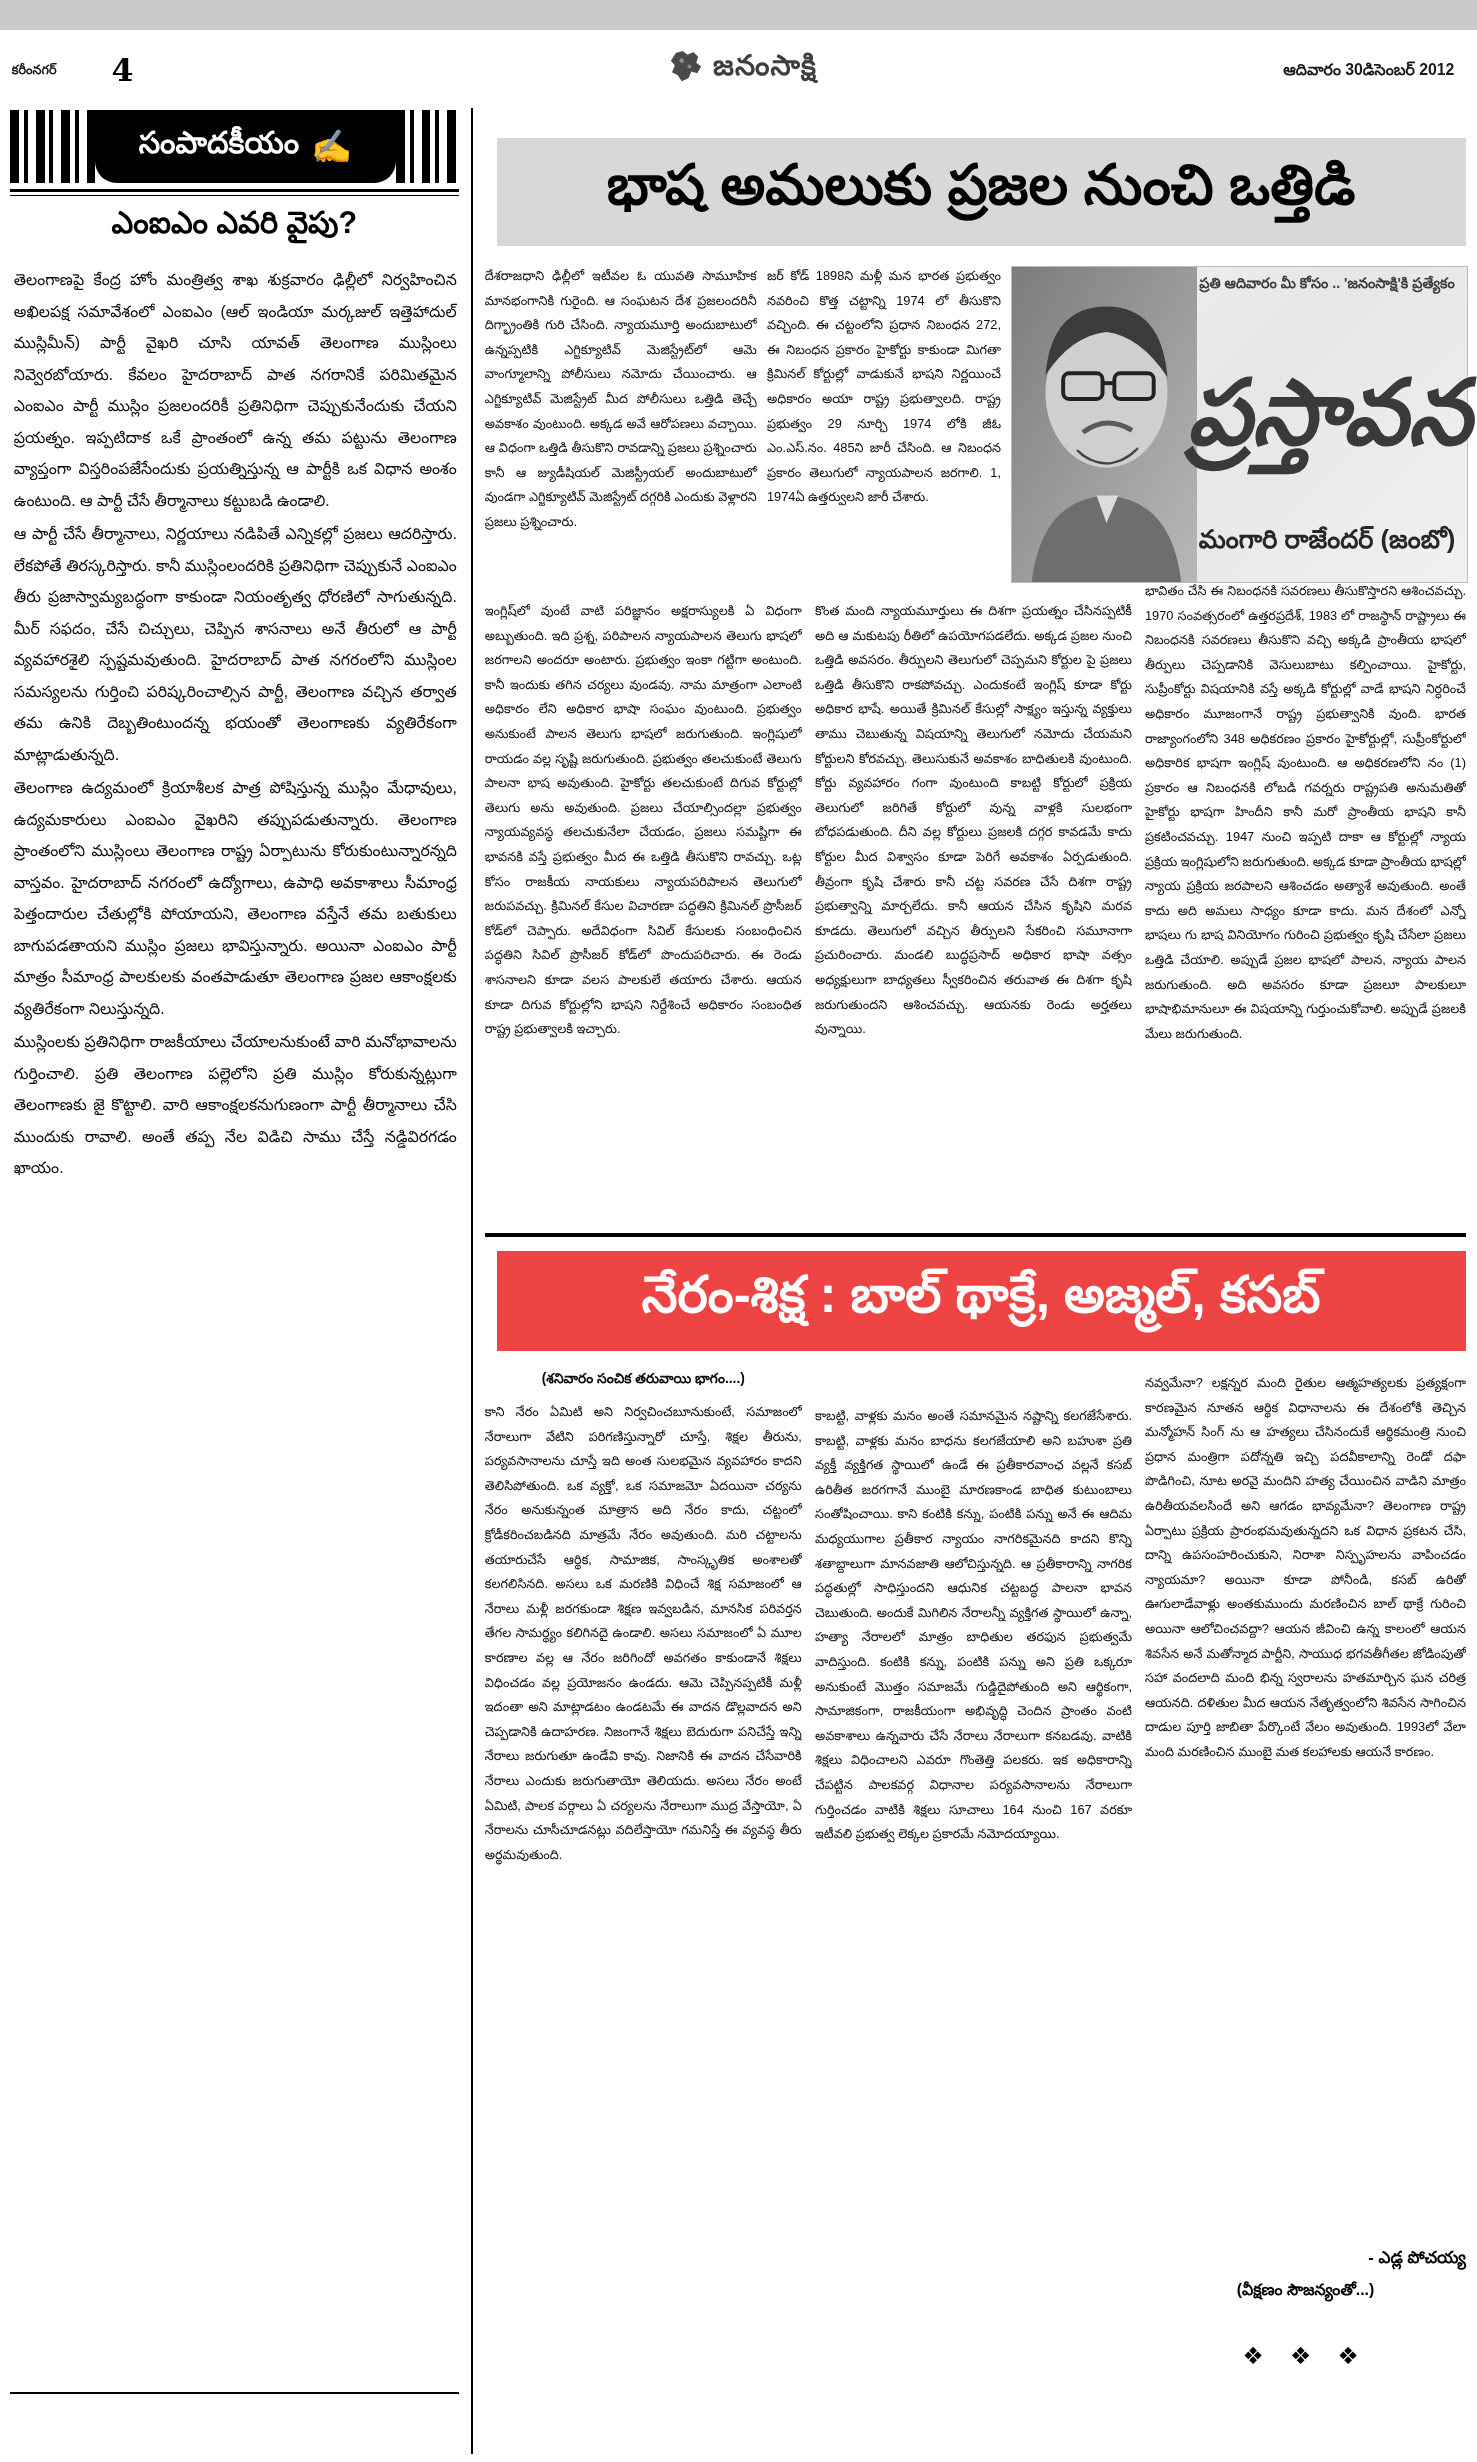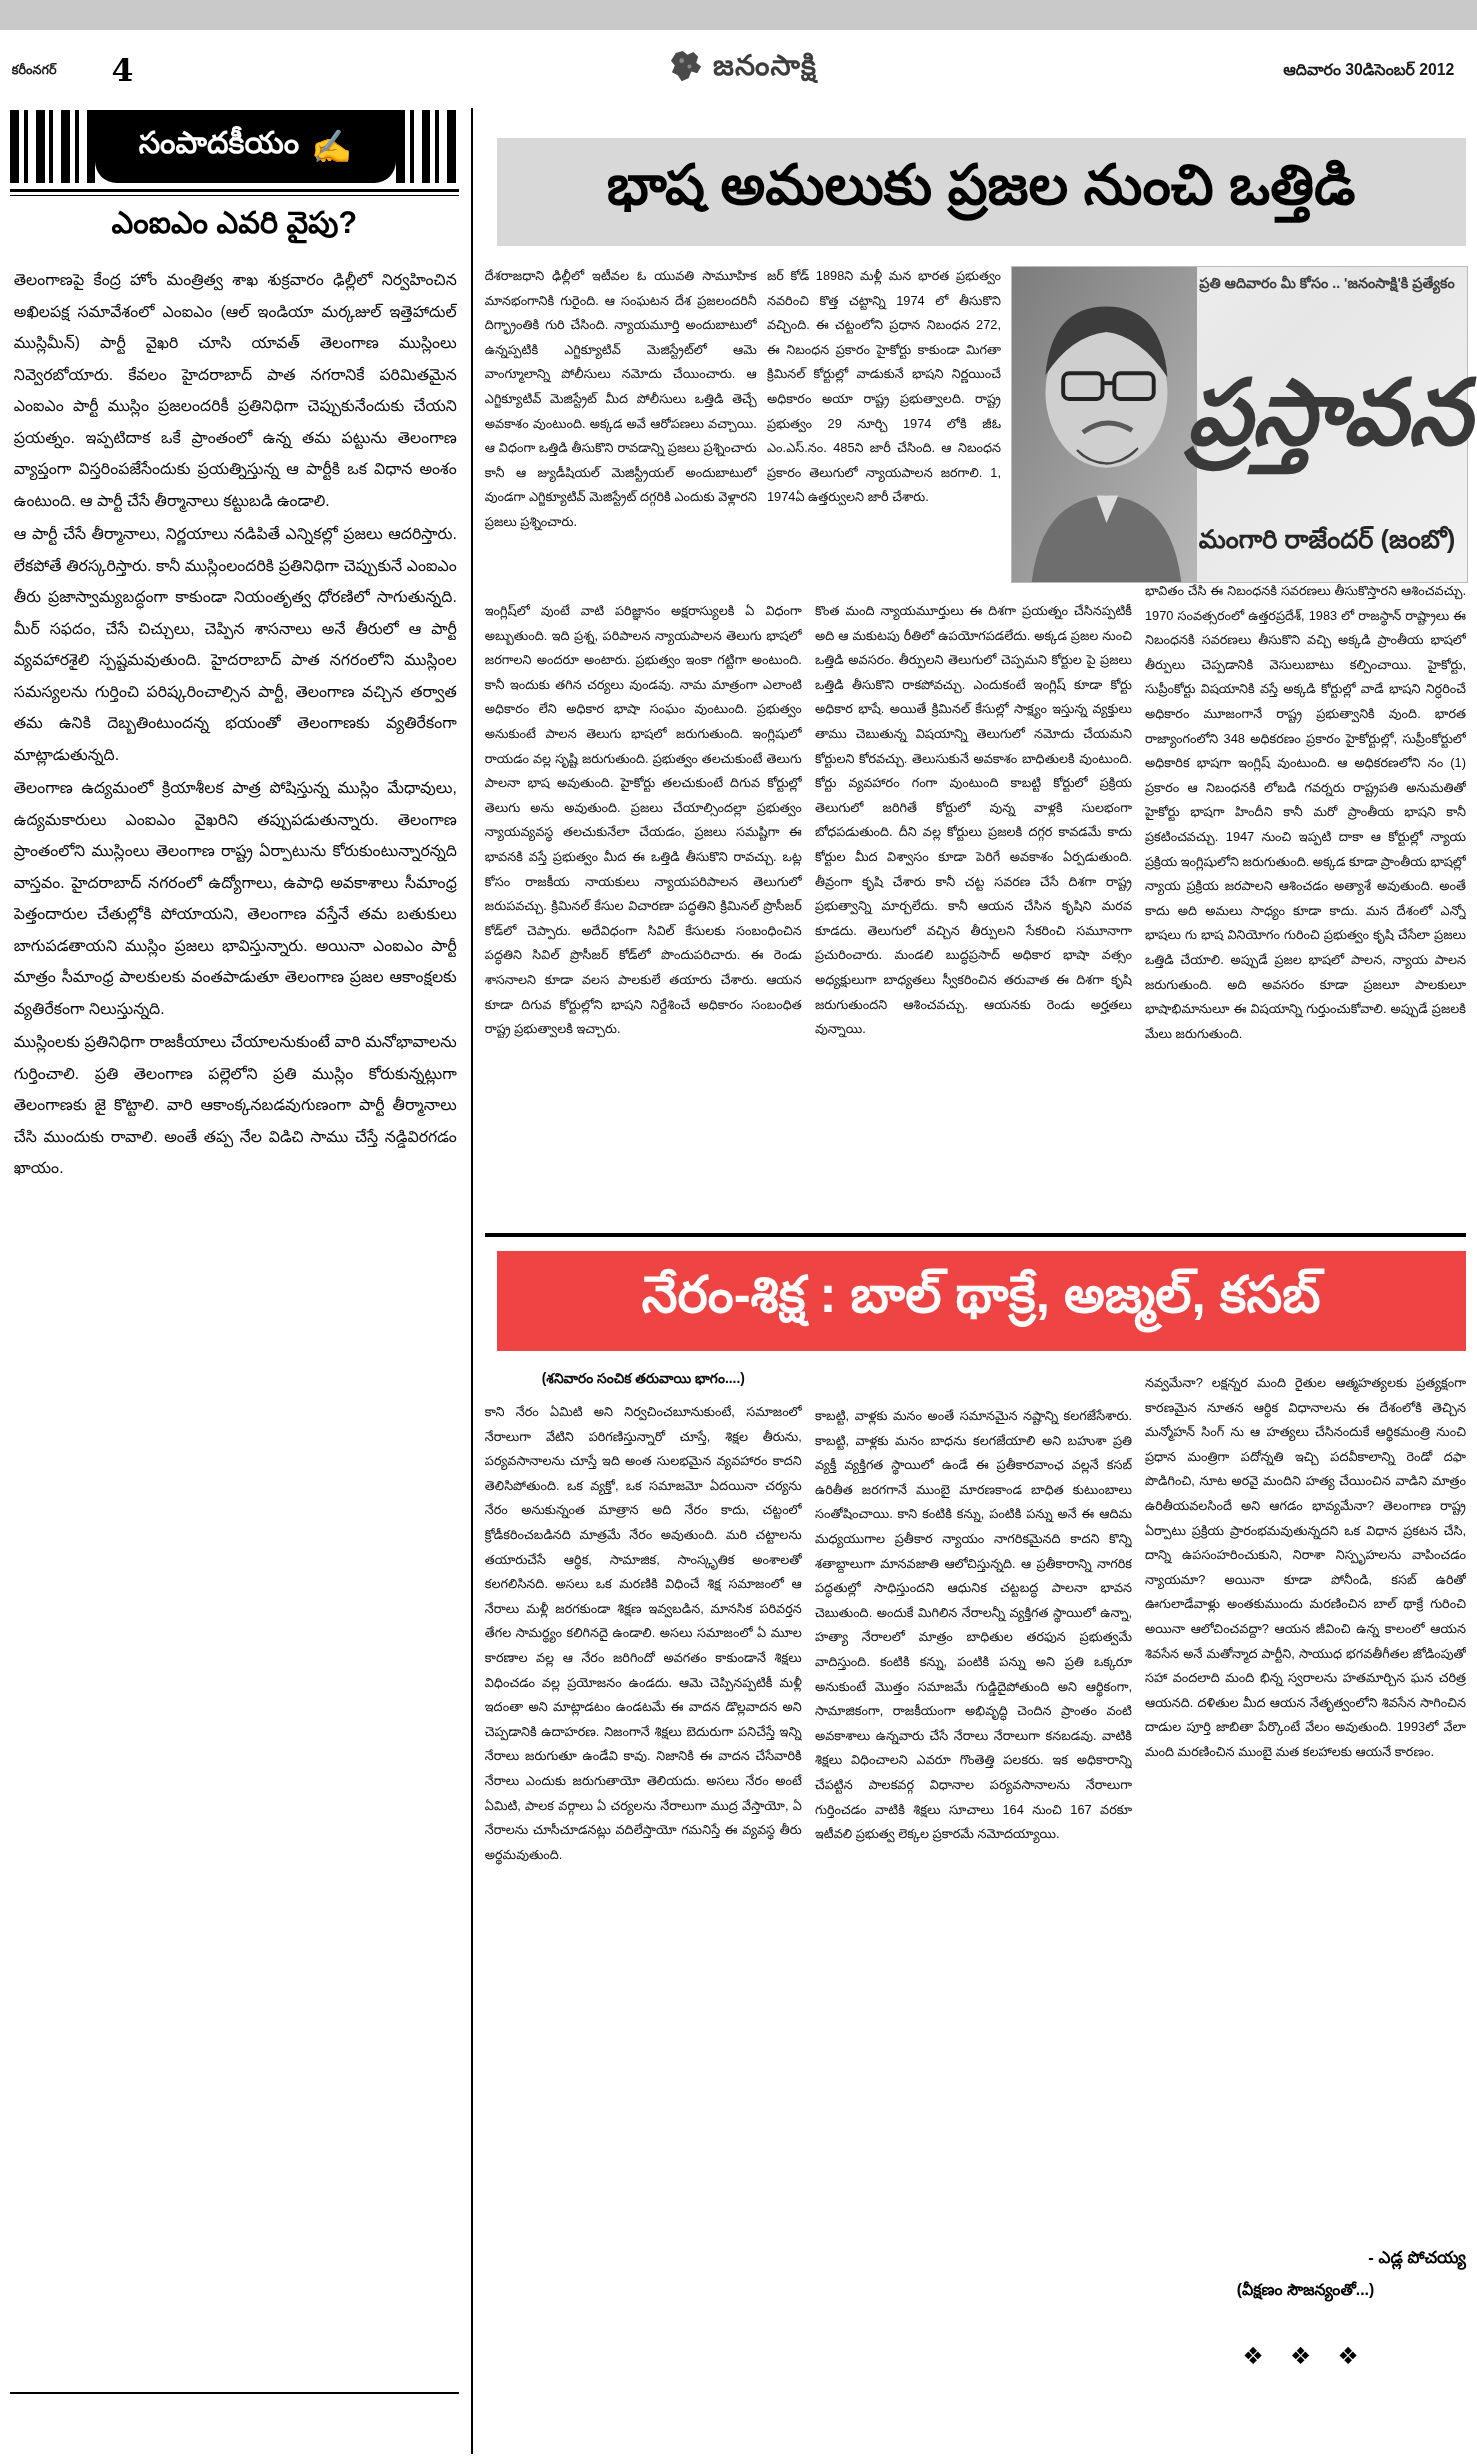--- a/index.html
+++ b/index.html
@@ -108,21 +108,21 @@
     <span class="pen-glyph">✍</span>
   </div>
   <div class="stripes r"></div>
 </div>
 <div class="abs ed-rule"></div>
 <div class="abs ed-title">ఎంఐఎం ఎవరి వైపు?</div>
 <div class="abs ed-body">
   <p>తెలంగాణపై కేంద్ర హోం మంత్రిత్వ శాఖ శుక్రవారం ఢిల్లీలో నిర్వహించిన అఖిలపక్ష సమావేశంలో ఎంఐఎం (ఆల్ ఇండియా మర్కజుల్ ఇత్తెహాదుల్ ముస్లిమీన్) పార్టీ వైఖరి చూసి యావత్ తెలంగాణ ముస్లింలు నివ్వెరబోయారు. కేవలం హైదరాబాద్ పాత నగరానికే పరిమితమైన ఎంఐఎం పార్టీ ముస్లిం ప్రజలందరికీ ప్రతినిధిగా చెప్పుకునేందుకు చేయని ప్రయత్నం. ఇప్పటిదాక ఒకే ప్రాంతంలో ఉన్న తమ పట్టును తెలంగాణ వ్యాప్తంగా విస్తరింపజేసేందుకు ప్రయత్నిస్తున్న ఆ పార్టీకి ఒక విధాన అంశం ఉంటుంది. ఆ పార్టీ చేసే తీర్మానాలు కట్టుబడి ఉండాలి.</p>
   <p>ఆ పార్టీ చేసే తీర్మానాలు, నిర్ణయాలు నడిపితే ఎన్నికల్లో ప్రజలు ఆదరిస్తారు. లేకపోతే తిరస్కరిస్తారు. కానీ ముస్లింలందరికి ప్రతినిధిగా చెప్పుకునే ఎంఐఎం తీరు ప్రజాస్వామ్యబద్ధంగా కాకుండా నియంతృత్వ ధోరణిలో సాగుతున్నది. మీర్ సఫదం, చేసే చిచ్చులు, చెప్పిన శాసనాలు అనే తీరులో ఆ పార్టీ వ్యవహారశైలి స్పష్టమవుతుంది. హైదరాబాద్ పాత నగరంలోని ముస్లింల సమస్యలను గుర్తించి పరిష్కరించాల్సిన పార్టీ, తెలంగాణ వచ్చిన తర్వాత తమ ఉనికి దెబ్బతింటుందన్న భయంతో తెలంగాణకు వ్యతిరేకంగా మాట్లాడుతున్నది.</p>
   <p>తెలంగాణ ఉద్యమంలో క్రియాశీలక పాత్ర పోషిస్తున్న ముస్లిం మేధావులు, ఉద్యమకారులు ఎంఐఎం వైఖరిని తప్పుపడుతున్నారు. తెలంగాణ ప్రాంతంలోని ముస్లింలు తెలంగాణ రాష్ట్ర ఏర్పాటును కోరుకుంటున్నారన్నది వాస్తవం. హైదరాబాద్ నగరంలో ఉద్యోగాలు, ఉపాధి అవకాశాలు సీమాంధ్ర పెత్తందారుల చేతుల్లోకి పోయాయని, తెలంగాణ వస్తేనే తమ బతుకులు బాగుపడతాయని ముస్లిం ప్రజలు భావిస్తున్నారు. అయినా ఎంఐఎం పార్టీ మాత్రం సీమాంధ్ర పాలకులకు వంతపాడుతూ తెలంగాణ ప్రజల ఆకాంక్షలకు వ్యతిరేకంగా నిలుస్తున్నది.</p>
-  <p>ముస్లింలకు ప్రతినిధిగా రాజకీయాలు చేయాలనుకుంటే వారి మనోభావాలను గుర్తించాలి. ప్రతి తెలంగాణ పల్లెలోని ప్రతి ముస్లిం కోరుకున్నట్లుగా తెలంగాణకు జై కొట్టాలి. వారి ఆకాంక్కనబడవుగుణంగా పార్టీ తీర్మానాలు చేసి ముందుకు రావాలి. అంతే తప్ప నేల విడిచి సాము చేస్తే నడ్డివిరగడం ఖాయం.</p>
+  <p>ముస్లింలకు ప్రతినిధిగా రాజకీయాలు చేయాలనుకుంటే వారి మనోభావాలను గుర్తించాలి. ప్రతి తెలంగాణ పల్లెలోని ప్రతి ముస్లిం కోరుకున్నట్లుగా తెలంగాణకు జై కొట్టాలి. వారి ఆకాంక్షలకనుగుణంగా పార్టీ తీర్మానాలు చేసి ముందుకు రావాలి. అంతే తప్ప నేల విడిచి సాము చేస్తే నడ్డివిరగడం ఖాయం.</p>
 </div>
 <div class="abs ed-bottom-rule"></div>
 
 <div class="abs articles">
 
   <div class="abs a1-banner">భాష అమలుకు ప్రజల నుంచి ఒత్తిడి</div>
 
   <div class="abs col a1c1">దేశరాజధాని ఢిల్లీలో ఇటీవల ఓ యువతి సామూహిక మానభంగానికి గురైంది. ఆ సంఘటన దేశ ప్రజలందరినీ దిగ్భ్రాంతికి గురి చేసింది. న్యాయమూర్తి అందుబాటులో ఉన్నప్పటికి ఎగ్జిక్యూటివ్ మెజిస్ట్రేట్‌లో ఆమె వాంగ్మూలాన్ని పోలీసులు నమోదు చేయించారు. ఆ ఎగ్జిక్యూటివ్ మెజిస్ట్రేట్ మీద పోలీసులు ఒత్తిడి తెచ్చే అవకాశం వుంటుంది. అక్కడ అవే ఆరోపణలు వచ్చాయి. ఆ విధంగా ఒత్తిడి తీసుకొని రావడాన్ని ప్రజలు ప్రశ్నించారు కానీ ఆ జ్యుడీషియల్ మెజిస్ట్రీయల్ అందుబాటులో వుండగా ఎగ్జిక్యూటివ్ మెజిస్ట్రేట్ దగ్గరికి ఎందుకు వెళ్లారని ప్రజలు ప్రశ్నించారు.</div>
   <div class="abs col a1c2">జర్ కోడ్ 1898ని మళ్లీ మన భారత ప్రభుత్వం నవరించి కొత్త చట్టాన్ని 1974 లో తీసుకొని వచ్చింది. ఈ చట్టంలోని ప్రధాన నిబంధన 272, ఈ నిబంధన ప్రకారం హైకోర్టు కాకుండా మిగతా క్రిమినల్ కోర్టుల్లో వాడుకునే భాషని నిర్ణయించే అధికారం అయా రాష్ట్ర ప్రభుత్వాలది. రాష్ట్ర ప్రభుత్వం 29 నూర్చి 1974 లోకి జీఓ ఎం.ఎస్.నం. 485ని జారీ చేసింది. ఆ నిబంధన ప్రకారం తెలుగులో న్యాయపాలన జరగాలి. 1, 1974ఏ ఉత్తర్వులని జారీ చేశారు.</div>
 

